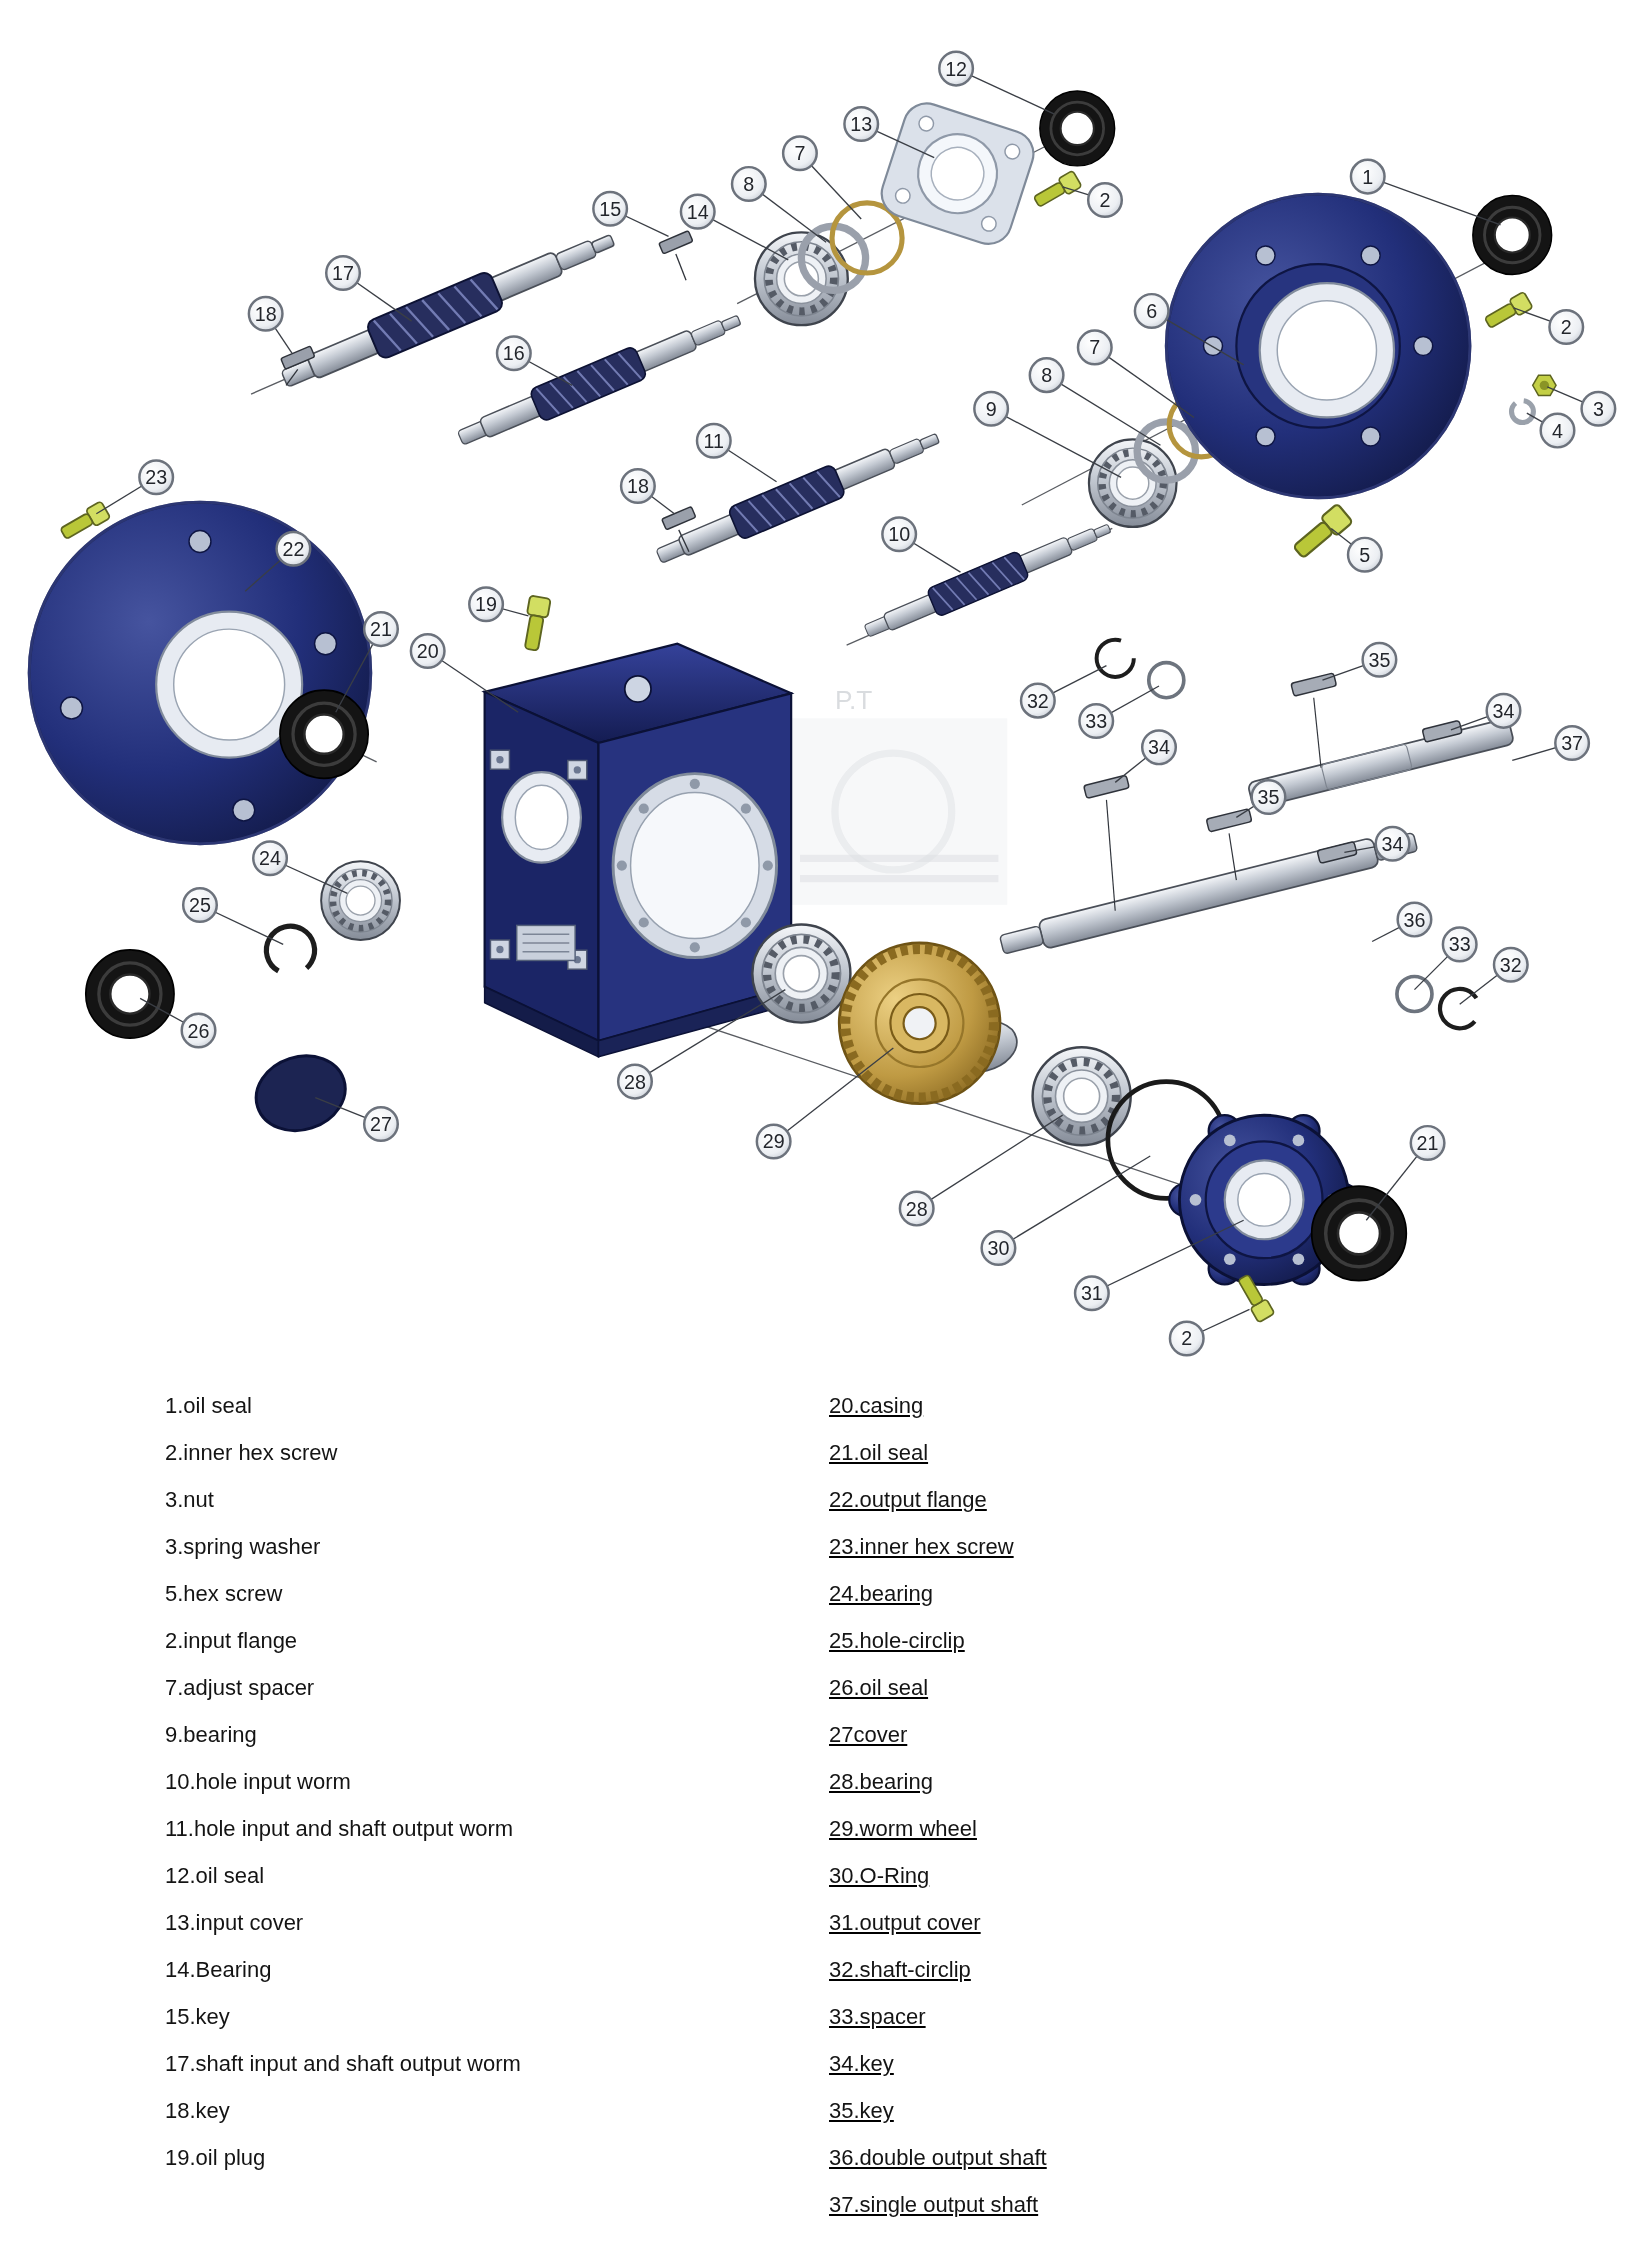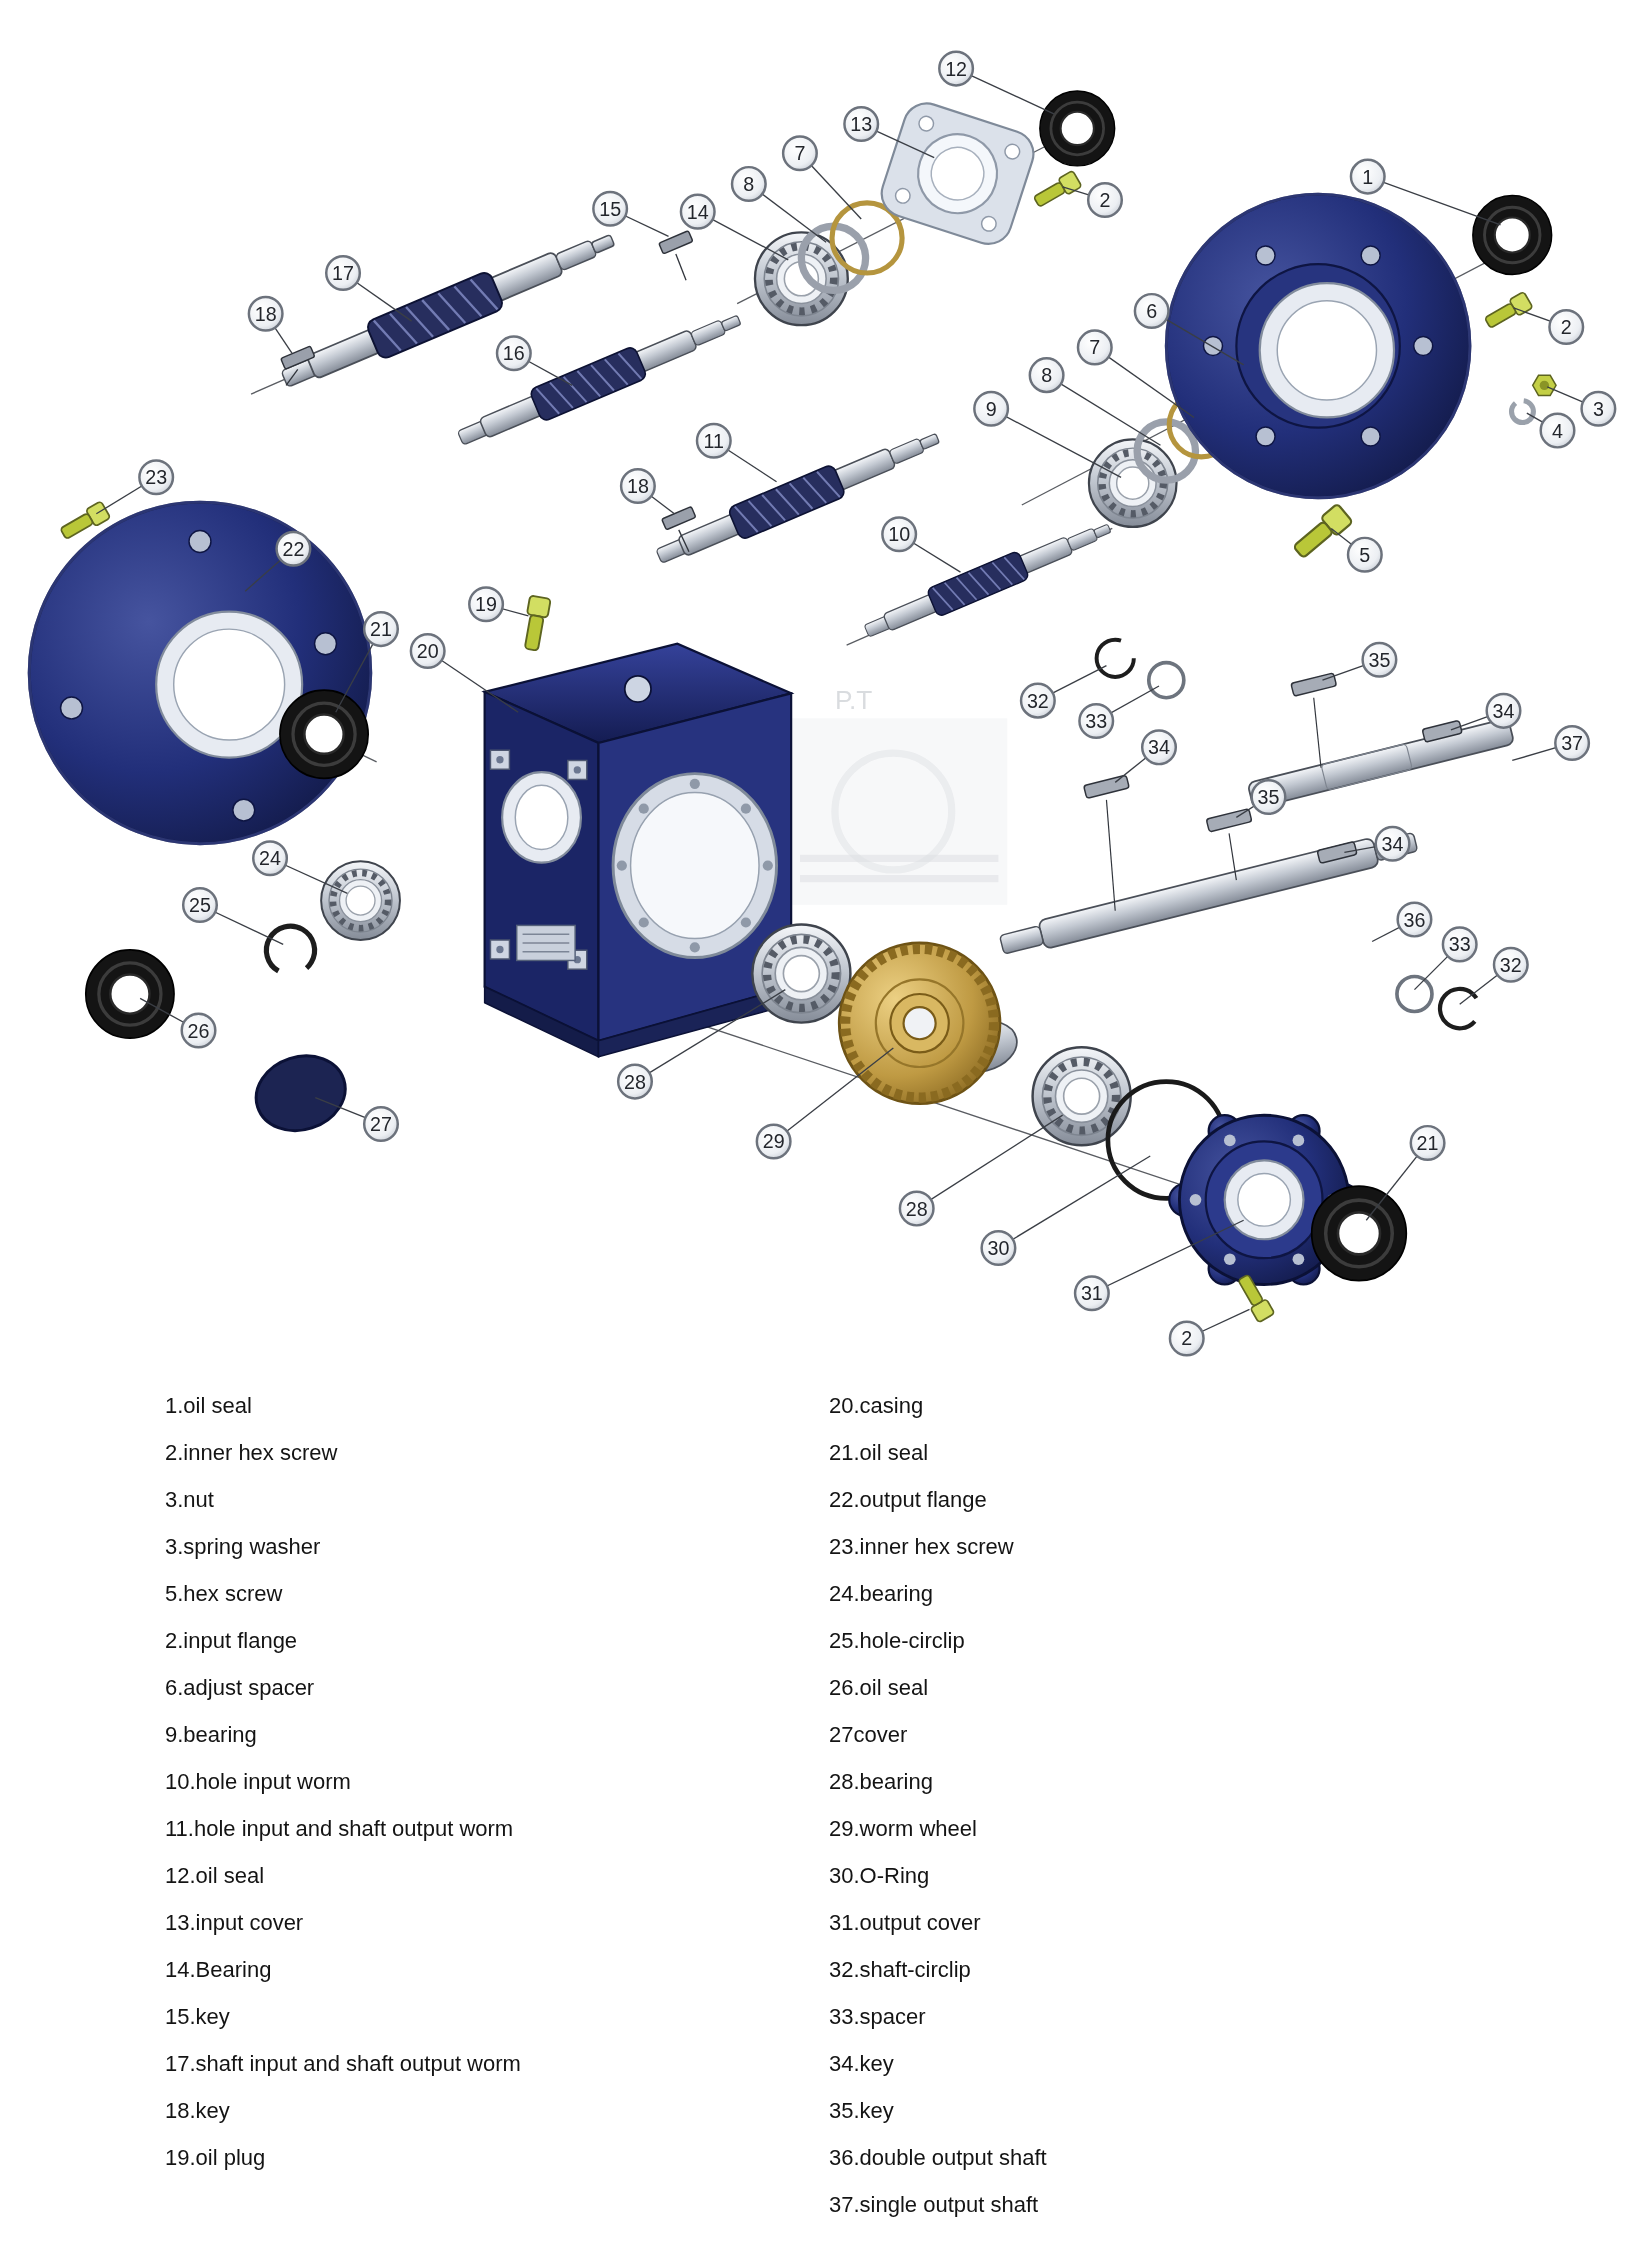--- a/index.html
+++ b/index.html
@@ -7,21 +7,21 @@
     width:1648px;height:2261px;background:#ffffff;overflow:hidden;position:relative;
     font-family:"Liberation Sans",sans-serif;
   }
   .diagram{position:absolute;top:0;left:0;width:1648px;height:2261px;}
   circle.balloon{fill:url(#ballG);stroke:#6c727c;stroke-width:1.7;}
   line.leader{stroke:#3a3e45;stroke-width:0.9;}
   text.balloon-num{font-size:13.5px;fill:#23262c;text-anchor:middle;font-family:"Liberation Sans",sans-serif;}
   .parts-list{position:absolute;top:1382px;left:0;width:100%;}
   .col{position:absolute;top:0;}
   .col-left{left:165px;}
-  .col-right{left:829px;}
+  .col-right{left:829px;text-decoration:underline;}
   .part-item{font-size:22px;line-height:47px;color:#141414;white-space:nowrap;}
 </style>
 </head>
 <body>
 
 <div class="page">
 
 <svg class="diagram" viewBox="0 0 1129 1549" preserveAspectRatio="none" xmlns="http://www.w3.org/2000/svg">
   <defs>
     <radialGradient id="navyR" cx="35%" cy="35%" r="80%">
@@ -439,21 +439,21 @@
 </svg>
 
 <div class="parts-list">
   <div class="col col-left">
         <div class="part-item">1.oil seal</div>
         <div class="part-item">2.inner hex screw</div>
         <div class="part-item">3.nut</div>
         <div class="part-item">3.spring washer</div>
         <div class="part-item">5.hex screw</div>
         <div class="part-item">2.input flange</div>
-        <div class="part-item">6.adjust spacer</div>
+        <div class="part-item">7.adjust spacer</div>
         <div class="part-item">9.bearing</div>
         <div class="part-item">10.hole input worm</div>
         <div class="part-item">11.hole input and shaft output worm</div>
         <div class="part-item">12.oil seal</div>
         <div class="part-item">13.input cover</div>
         <div class="part-item">14.Bearing</div>
         <div class="part-item">15.key</div>
         <div class="part-item">17.shaft input and shaft output worm</div>
         <div class="part-item">18.key</div>
         <div class="part-item">19.oil plug</div>

